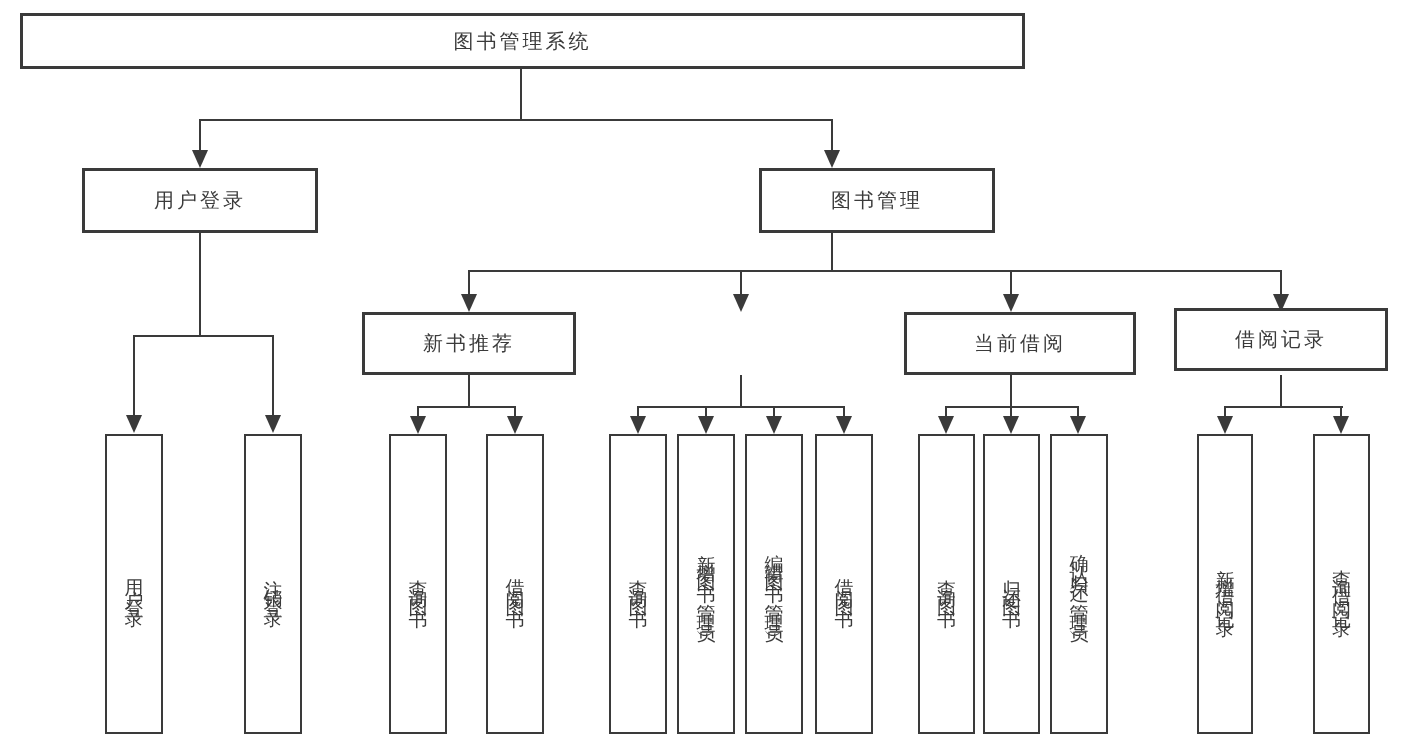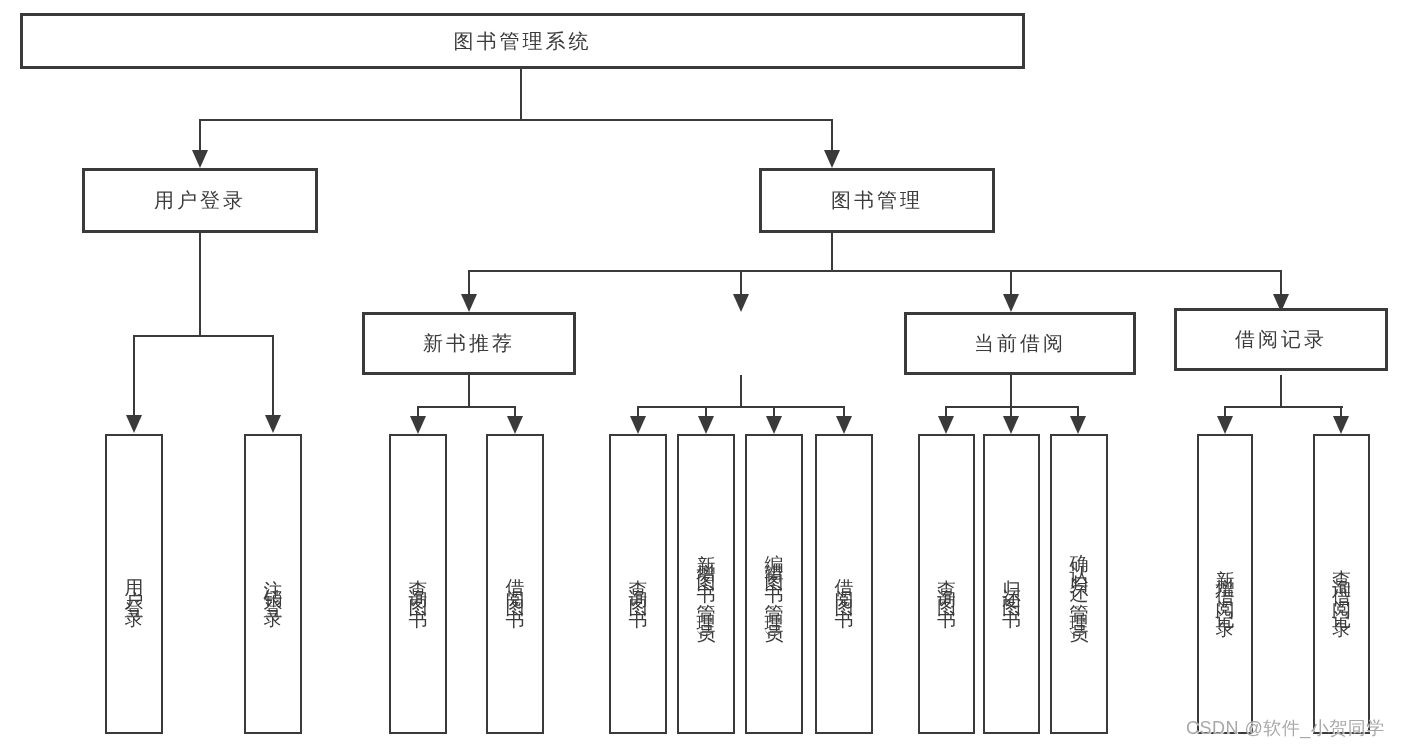--- a/index.html
+++ b/index.html
@@ -171,15 +171,14 @@
     <span class="vtext">确认归还（管理员）</span>
   </div>
 
   <div class="box vbox" style="left:1197px; top:434px; width:56px; height:300px;">
     <span class="vtext">新增借阅记录</span>
   </div>
   <div class="box vbox" style="left:1313px; top:434px; width:57px; height:300px;">
     <span class="vtext">查询借阅记录</span>
   </div>
 
-  <div class="watermark">CSDN @软件_小贺同学</div>
 
 </div>
 
 </body></html>

